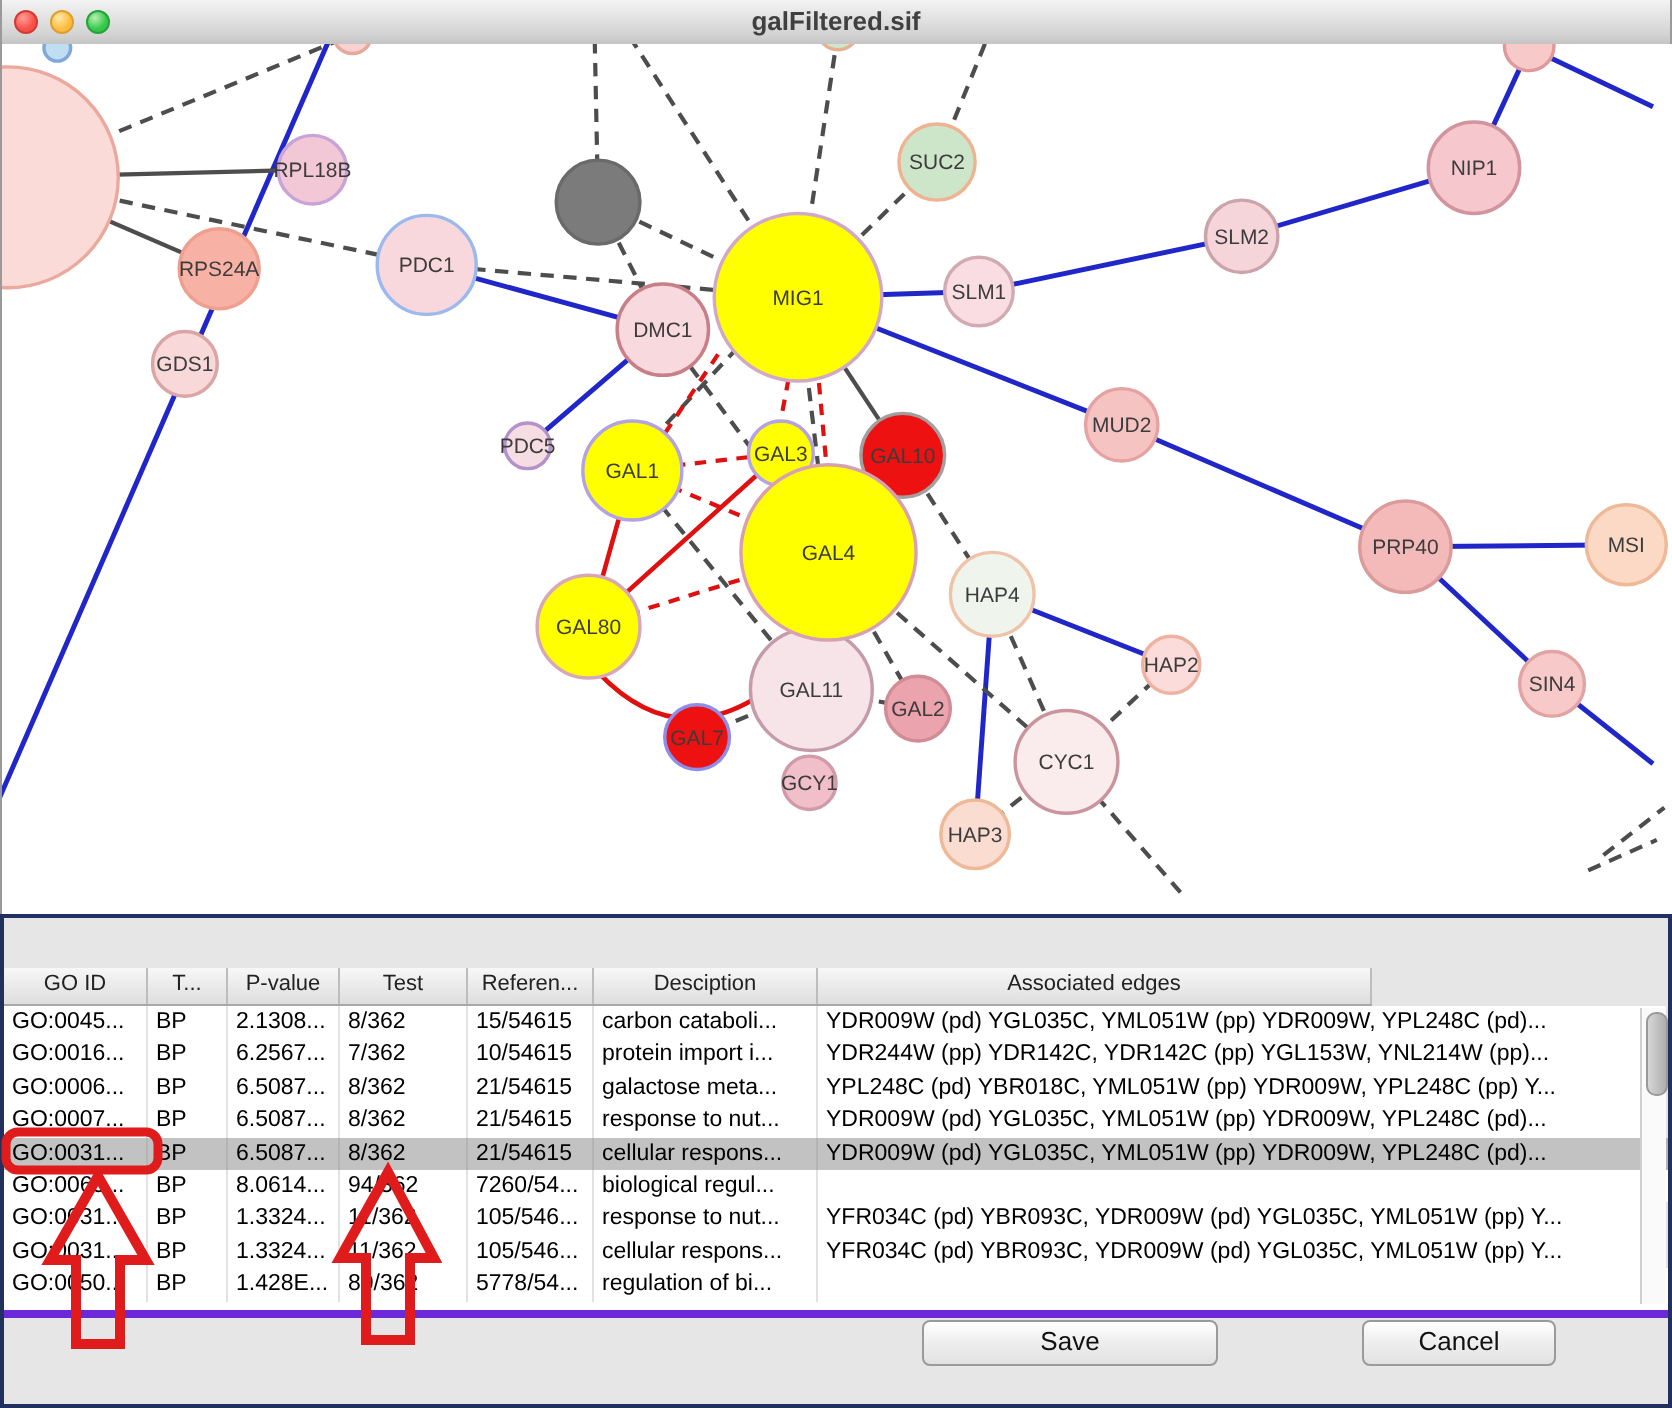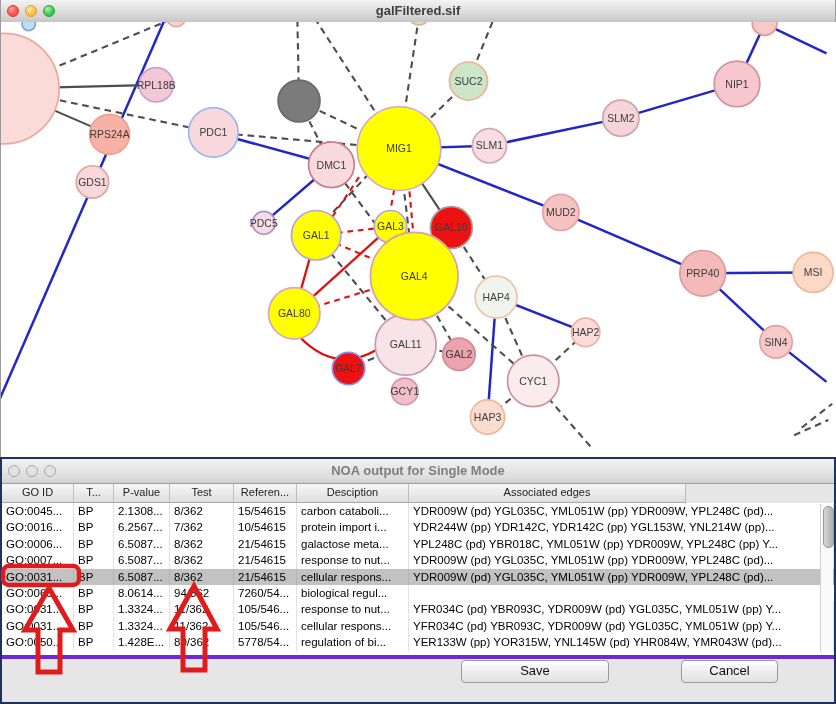--- a/index.html
+++ b/index.html
@@ -179,28 +179,20 @@
         <text x="403" y="411" class="node-label">GCY1</text>
         <text x="499" y="312" class="node-label">HAP4</text>
         <text x="593" y="349" class="node-label">HAP2</text>
         <text x="538" y="400" class="node-label">CYC1</text>
         <text x="490" y="438" class="node-label">HAP3</text>
       </svg>
   </div>
 </div>
 
 <div class="win" id="noa-window">
-  <div class="titlebar" id="noa-titlebar">
-    <div class="lights">
-      <div class="light linactive"></div>
-      <div class="light linactive"></div>
-      <div class="light linactive"></div>
-    </div>
-    <div class="title">NOA output for Single Mode</div>
-  </div>
   <div id="table-header">
       <div class="hcell" style="flex: 0 0 72px;">GO ID</div>
       <div class="hcell" style="flex: 0 0 40px;">T...</div>
       <div class="hcell" style="flex: 0 0 56px;">P-value</div>
       <div class="hcell" style="flex: 0 0 64px;">Test</div>
       <div class="hcell" style="flex: 0 0 63px;">Referen...</div>
       <div class="hcell" style="flex: 0 0 112px;">Desciption</div>
       <div class="hcell" style="flex: 1 1 auto;">Associated edges</div>
     </div>
   <div id="table-body">
@@ -275,21 +267,20 @@
         <div class="tcell" style="flex: 0 0 112px;">cellular respons...</div>
         <div class="tcell" style="flex: 1 1 auto;">YFR034C (pd) YBR093C, YDR009W (pd) YGL035C, YML051W (pp) Y...</div>
       </div>
       <div class="trow">
         <div class="tcell" style="flex: 0 0 72px;">GO:0050...</div>
         <div class="tcell" style="flex: 0 0 40px;">BP</div>
         <div class="tcell" style="flex: 0 0 56px;">1.428E...</div>
         <div class="tcell" style="flex: 0 0 64px;">80/362</div>
         <div class="tcell" style="flex: 0 0 63px;">5778/54...</div>
         <div class="tcell" style="flex: 0 0 112px;">regulation of bi...</div>
-        <div class="tcell" style="flex: 1 1 auto;">YER133W (pp) YOR315W, YNL145W (pd) YHR084W, YMR043W (pd)...</div>
       </div>
     </div>
   <div id="vscroll">
     <div id="vthumb"></div>
   </div>
   <div class="btn" id="save-button">Save</div>
   <div class="btn" id="cancel-button">Cancel</div>
 </div>
 
 <svg id="annot">

